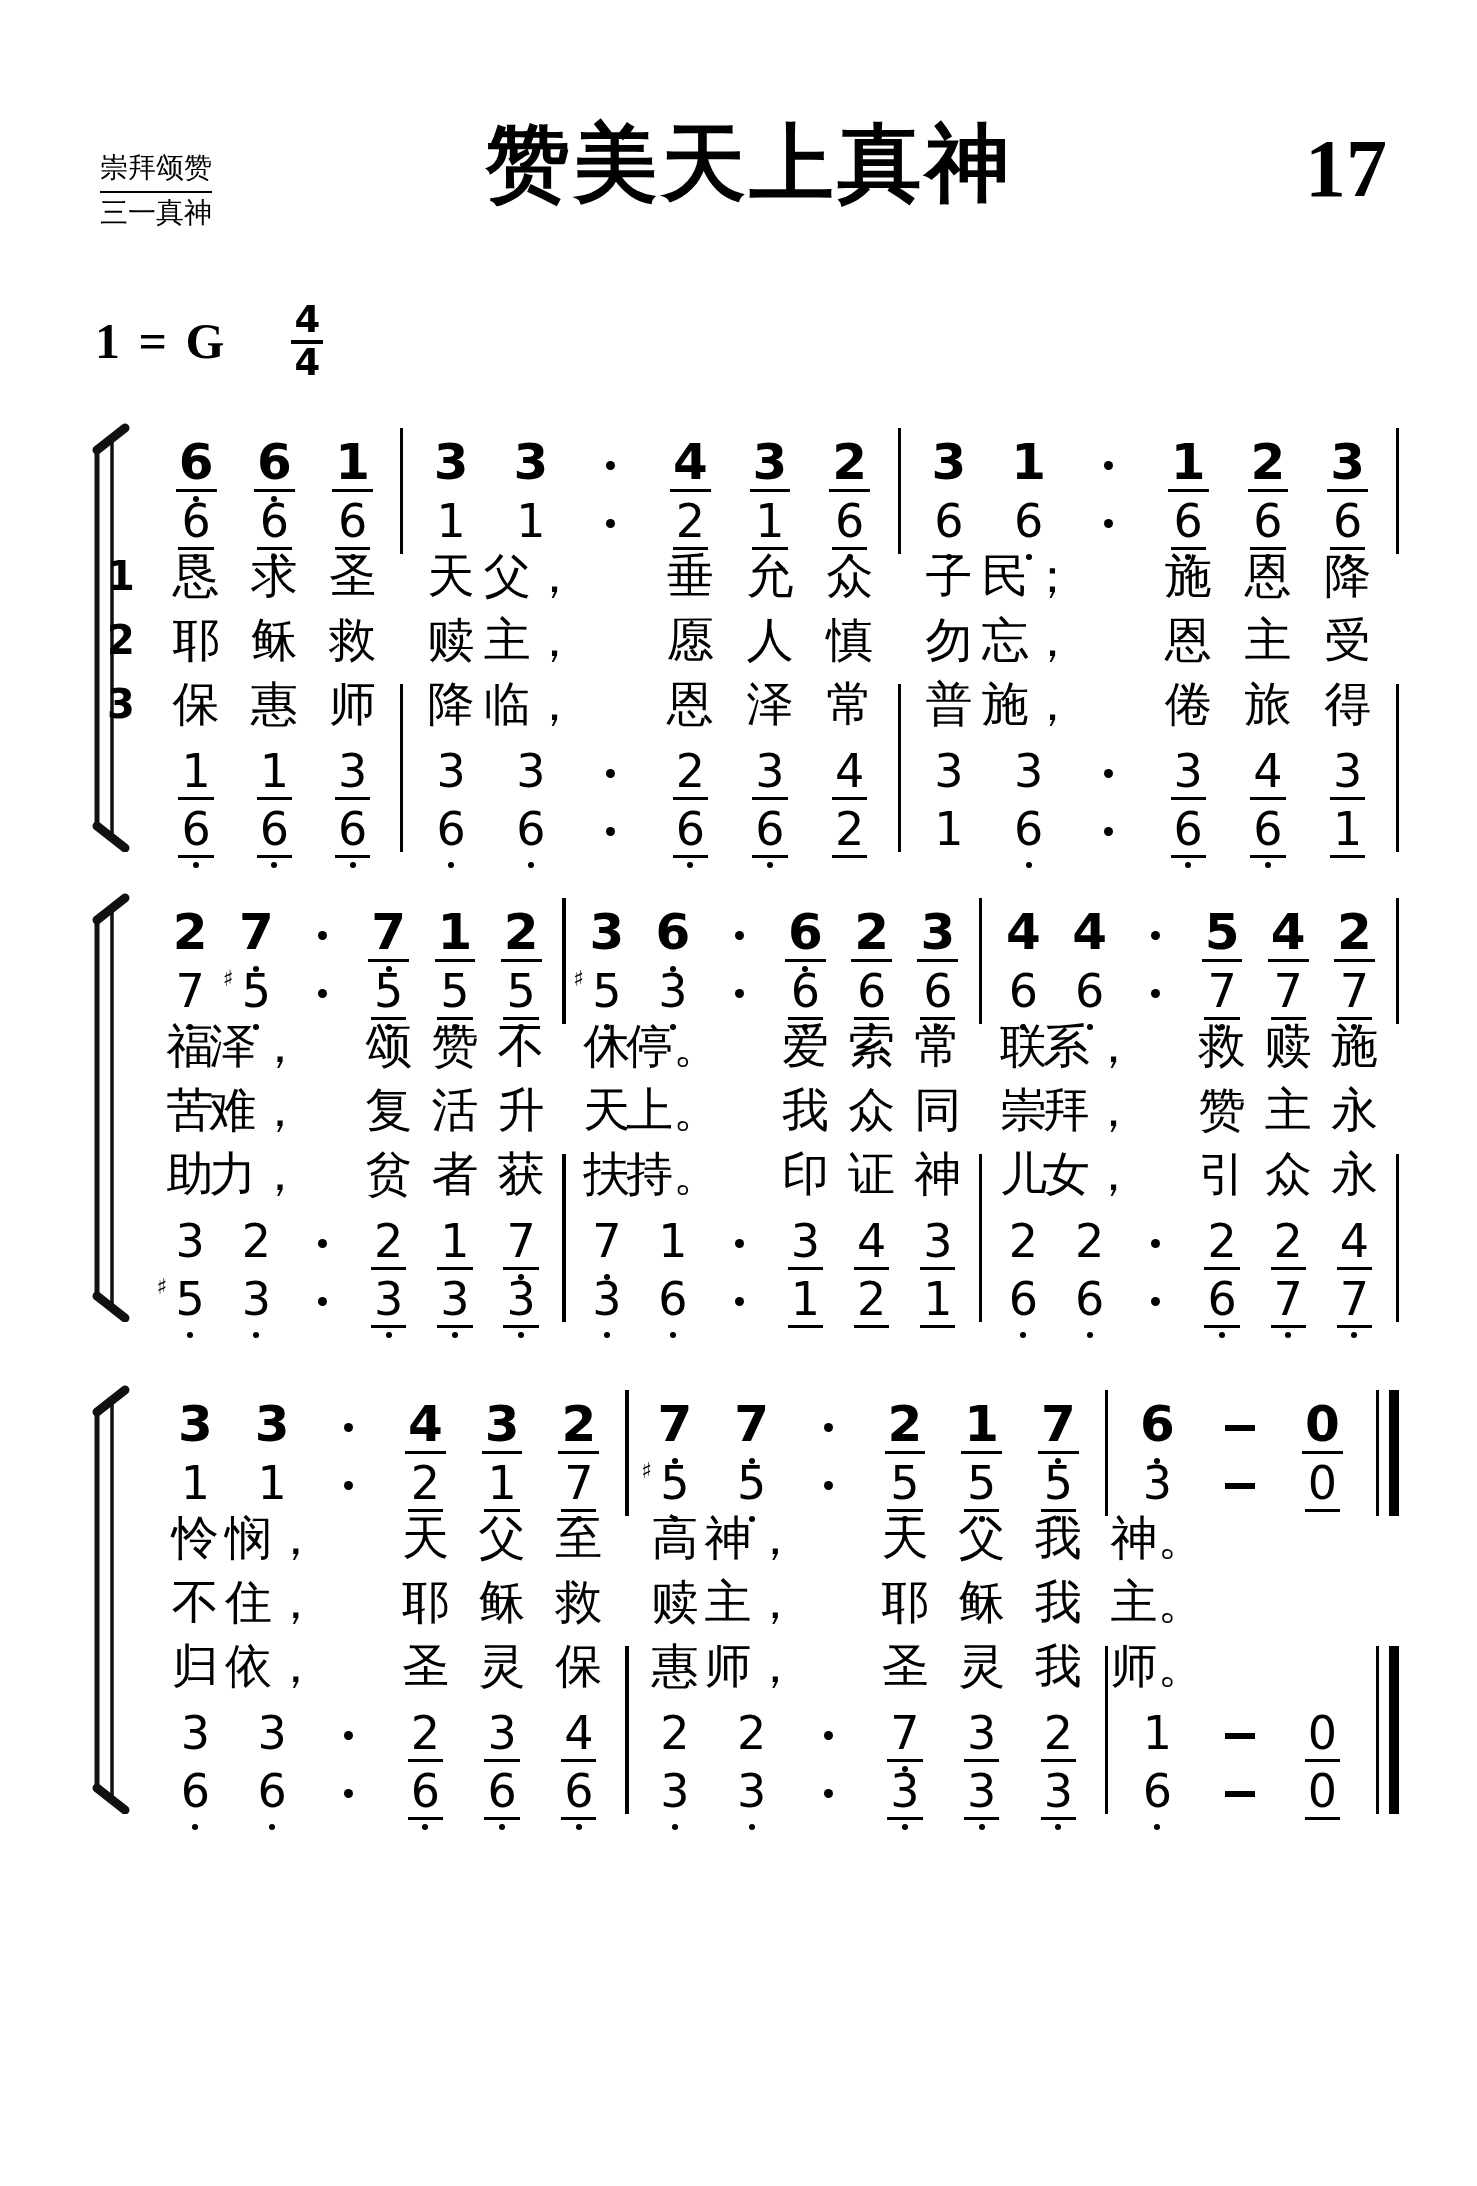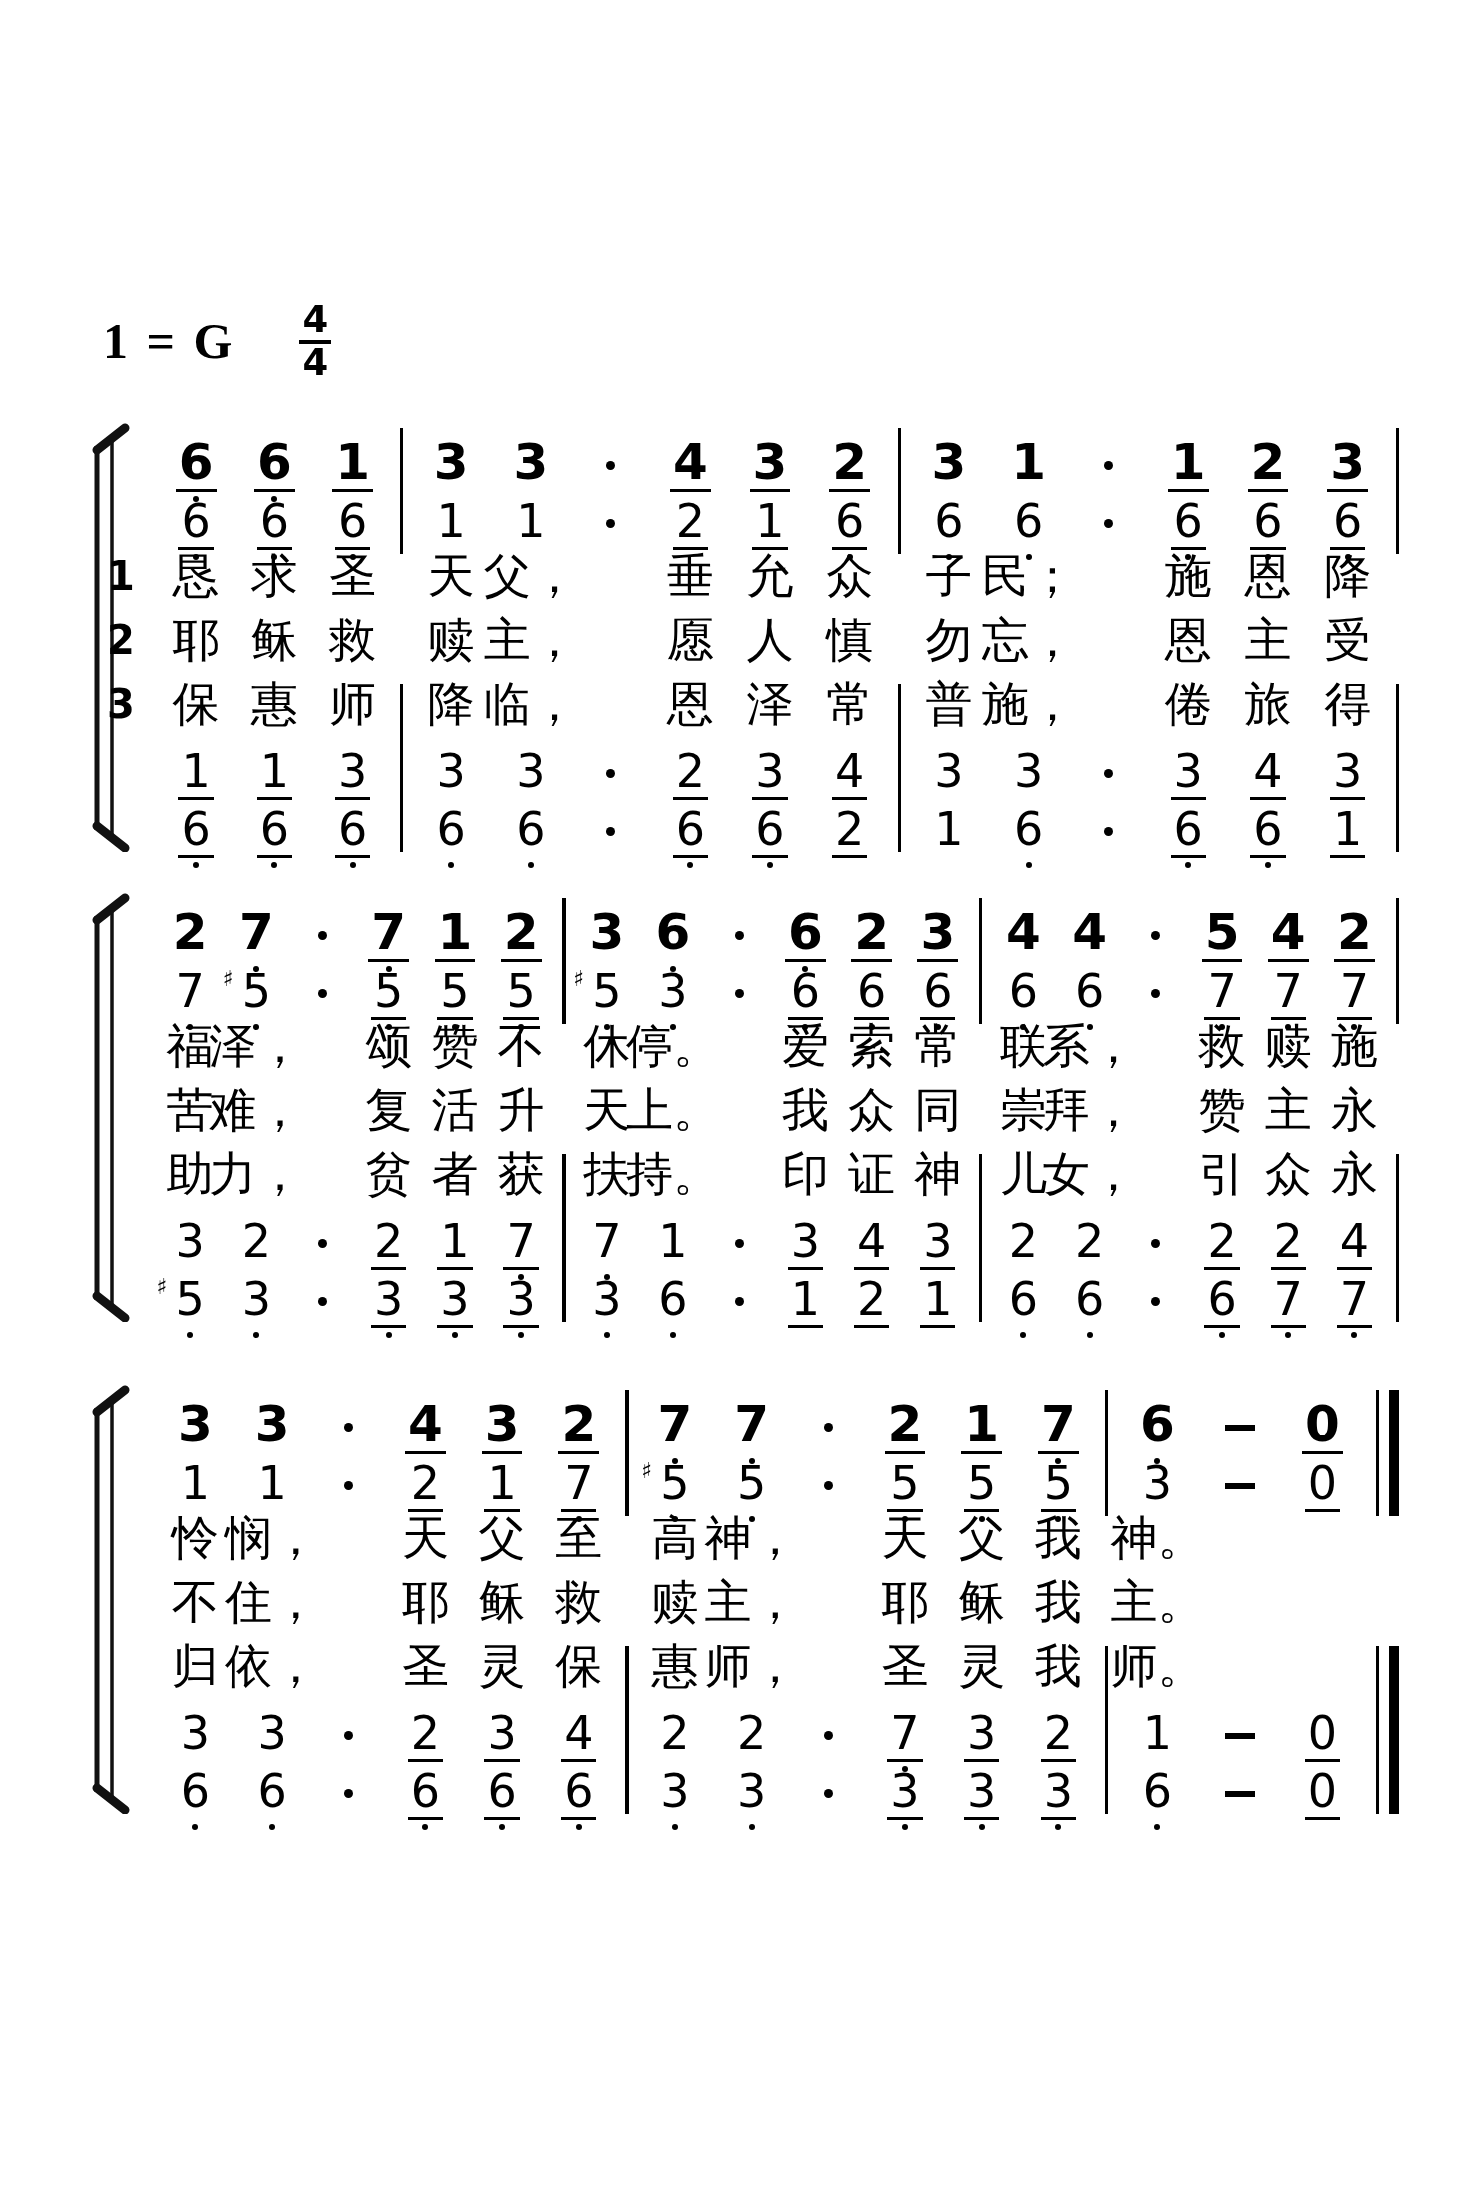--- a/index.html
+++ b/index.html
@@ -9,21 +9,21 @@
   
   .header{position:absolute;top:118px;left:100px;right:78px;height:140px;}
   .cats{position:absolute;left:0;top:30px;font-size:28px;line-height:1.45;}
   .cat1{border-bottom:2px solid #000;padding-bottom:2px;}
   .title{position:absolute;left:0;right:0;top:0;margin:0;text-align:center;
          font-size:84px;font-weight:700;letter-spacing:4px;line-height:1.1;}
   .num{position:absolute;right:12px;top:4px;font-size:82px;font-weight:700;}
 
   
   .keysig{position:absolute;top:316px;left:95px;display:flex;align-items:flex-start;}
-  .key{font-size:50px;font-weight:700;letter-spacing:3px;line-height:1;margin-left:8px;}
+  .key{font-size:50px;font-weight:700;letter-spacing:3px;line-height:1;}
   .meter{display:inline-flex;flex-direction:column;align-items:center;margin-left:64px;margin-top:-12px;}
   .mtop,.mbot{font-family:"DejaVu Sans","Liberation Sans",sans-serif;font-weight:700;
               font-size:37px;line-height:0.88;}
   .mbar{width:32px;height:4px;background:#000;margin:3px 0;}
 
   
   .system{position:absolute;left:95px;width:1306px;height:424px;}
   .brace{position:absolute;left:-12px;top:-6px;}
   .measures{position:absolute;left:56px;right:0;top:0;display:flex;align-items:stretch;}
   .measure{display:flex;padding:0 6px;min-width:0;}
@@ -53,20 +53,28 @@
 
   .vnum{position:absolute;left:6px;width:40px;height:64px;display:flex;align-items:center;
         justify-content:center;font-family:"DejaVu Sans","Liberation Sans",sans-serif;
         font-weight:700;font-size:40px;}
 </style>
 </head>
 <body>
 
 <div class="page">
 
+  <div class="header">
+    <div class="cats">
+      <div class="cat1">崇拜颂赞</div>
+      <div class="cat2">三一真神</div>
+    </div>
+    <h1 class="title">赞美天上真神</h1>
+    <div class="num">17</div>
+  </div>
 
   <div class="keysig">
     <span class="key">1 = G</span>
     <span class="meter">
       <span class="mtop">4</span>
       <span class="mbar"></span>
       <span class="mbot">4</span>
     </span>
   </div>
 

